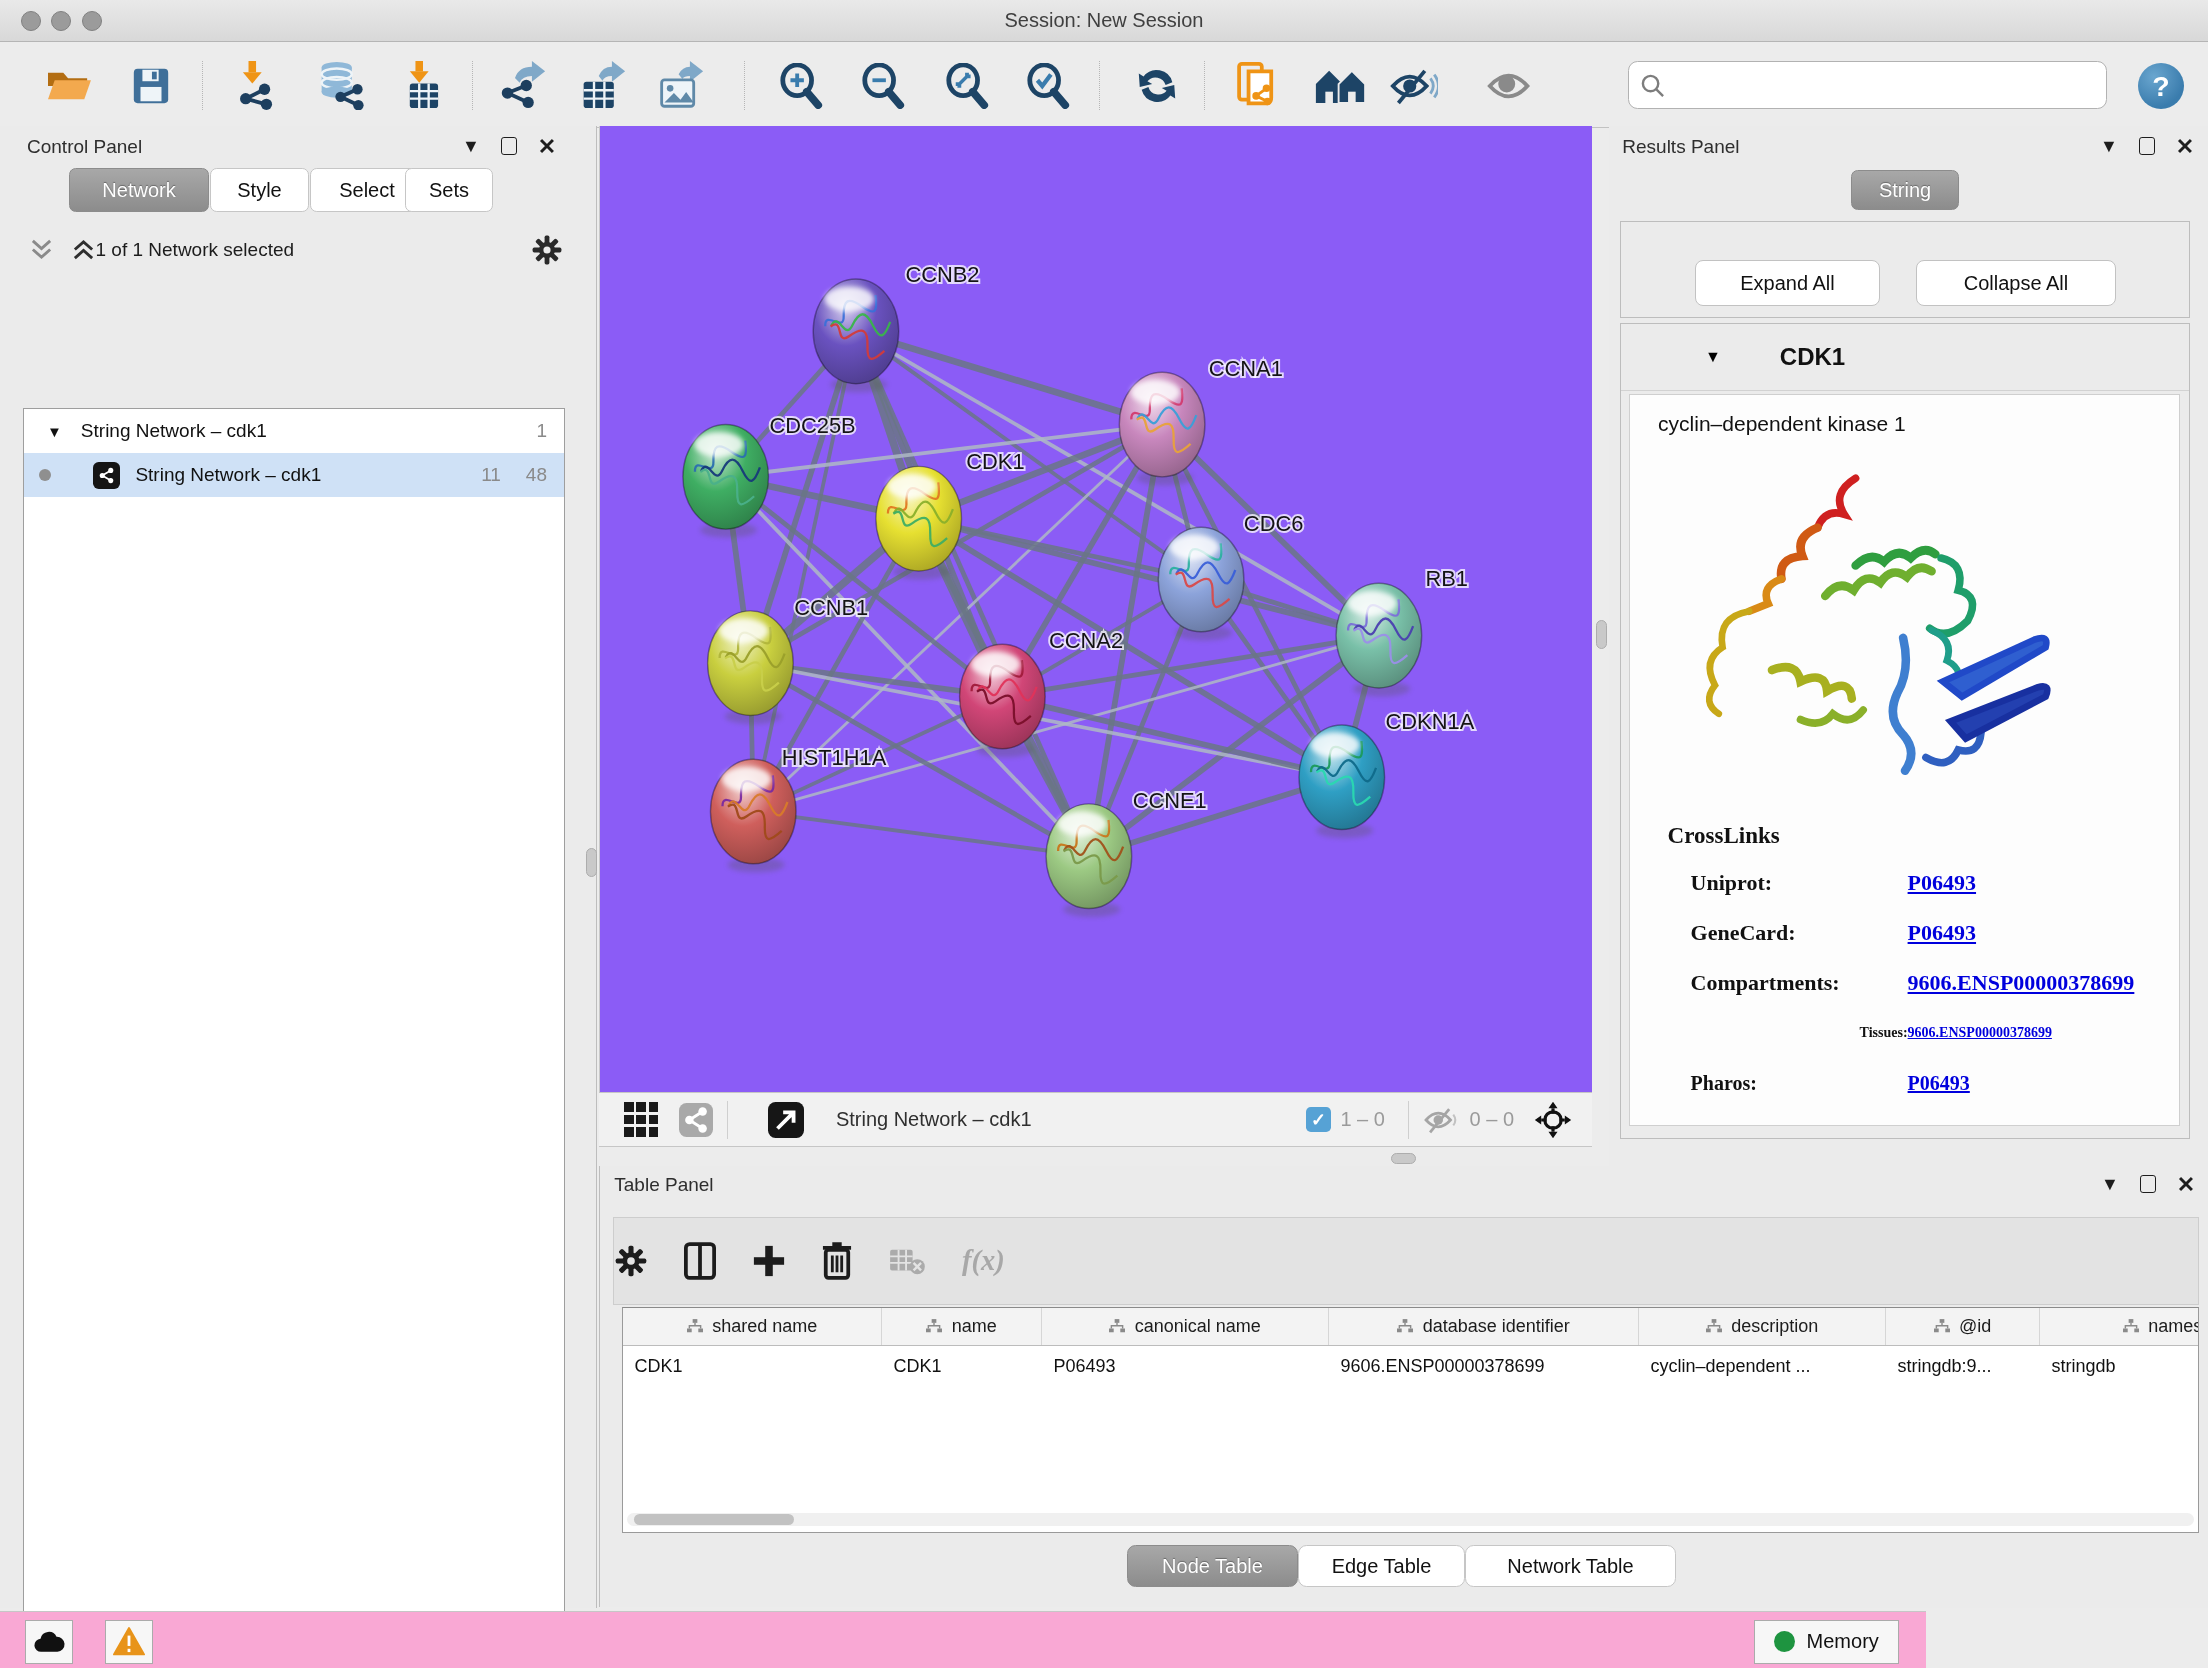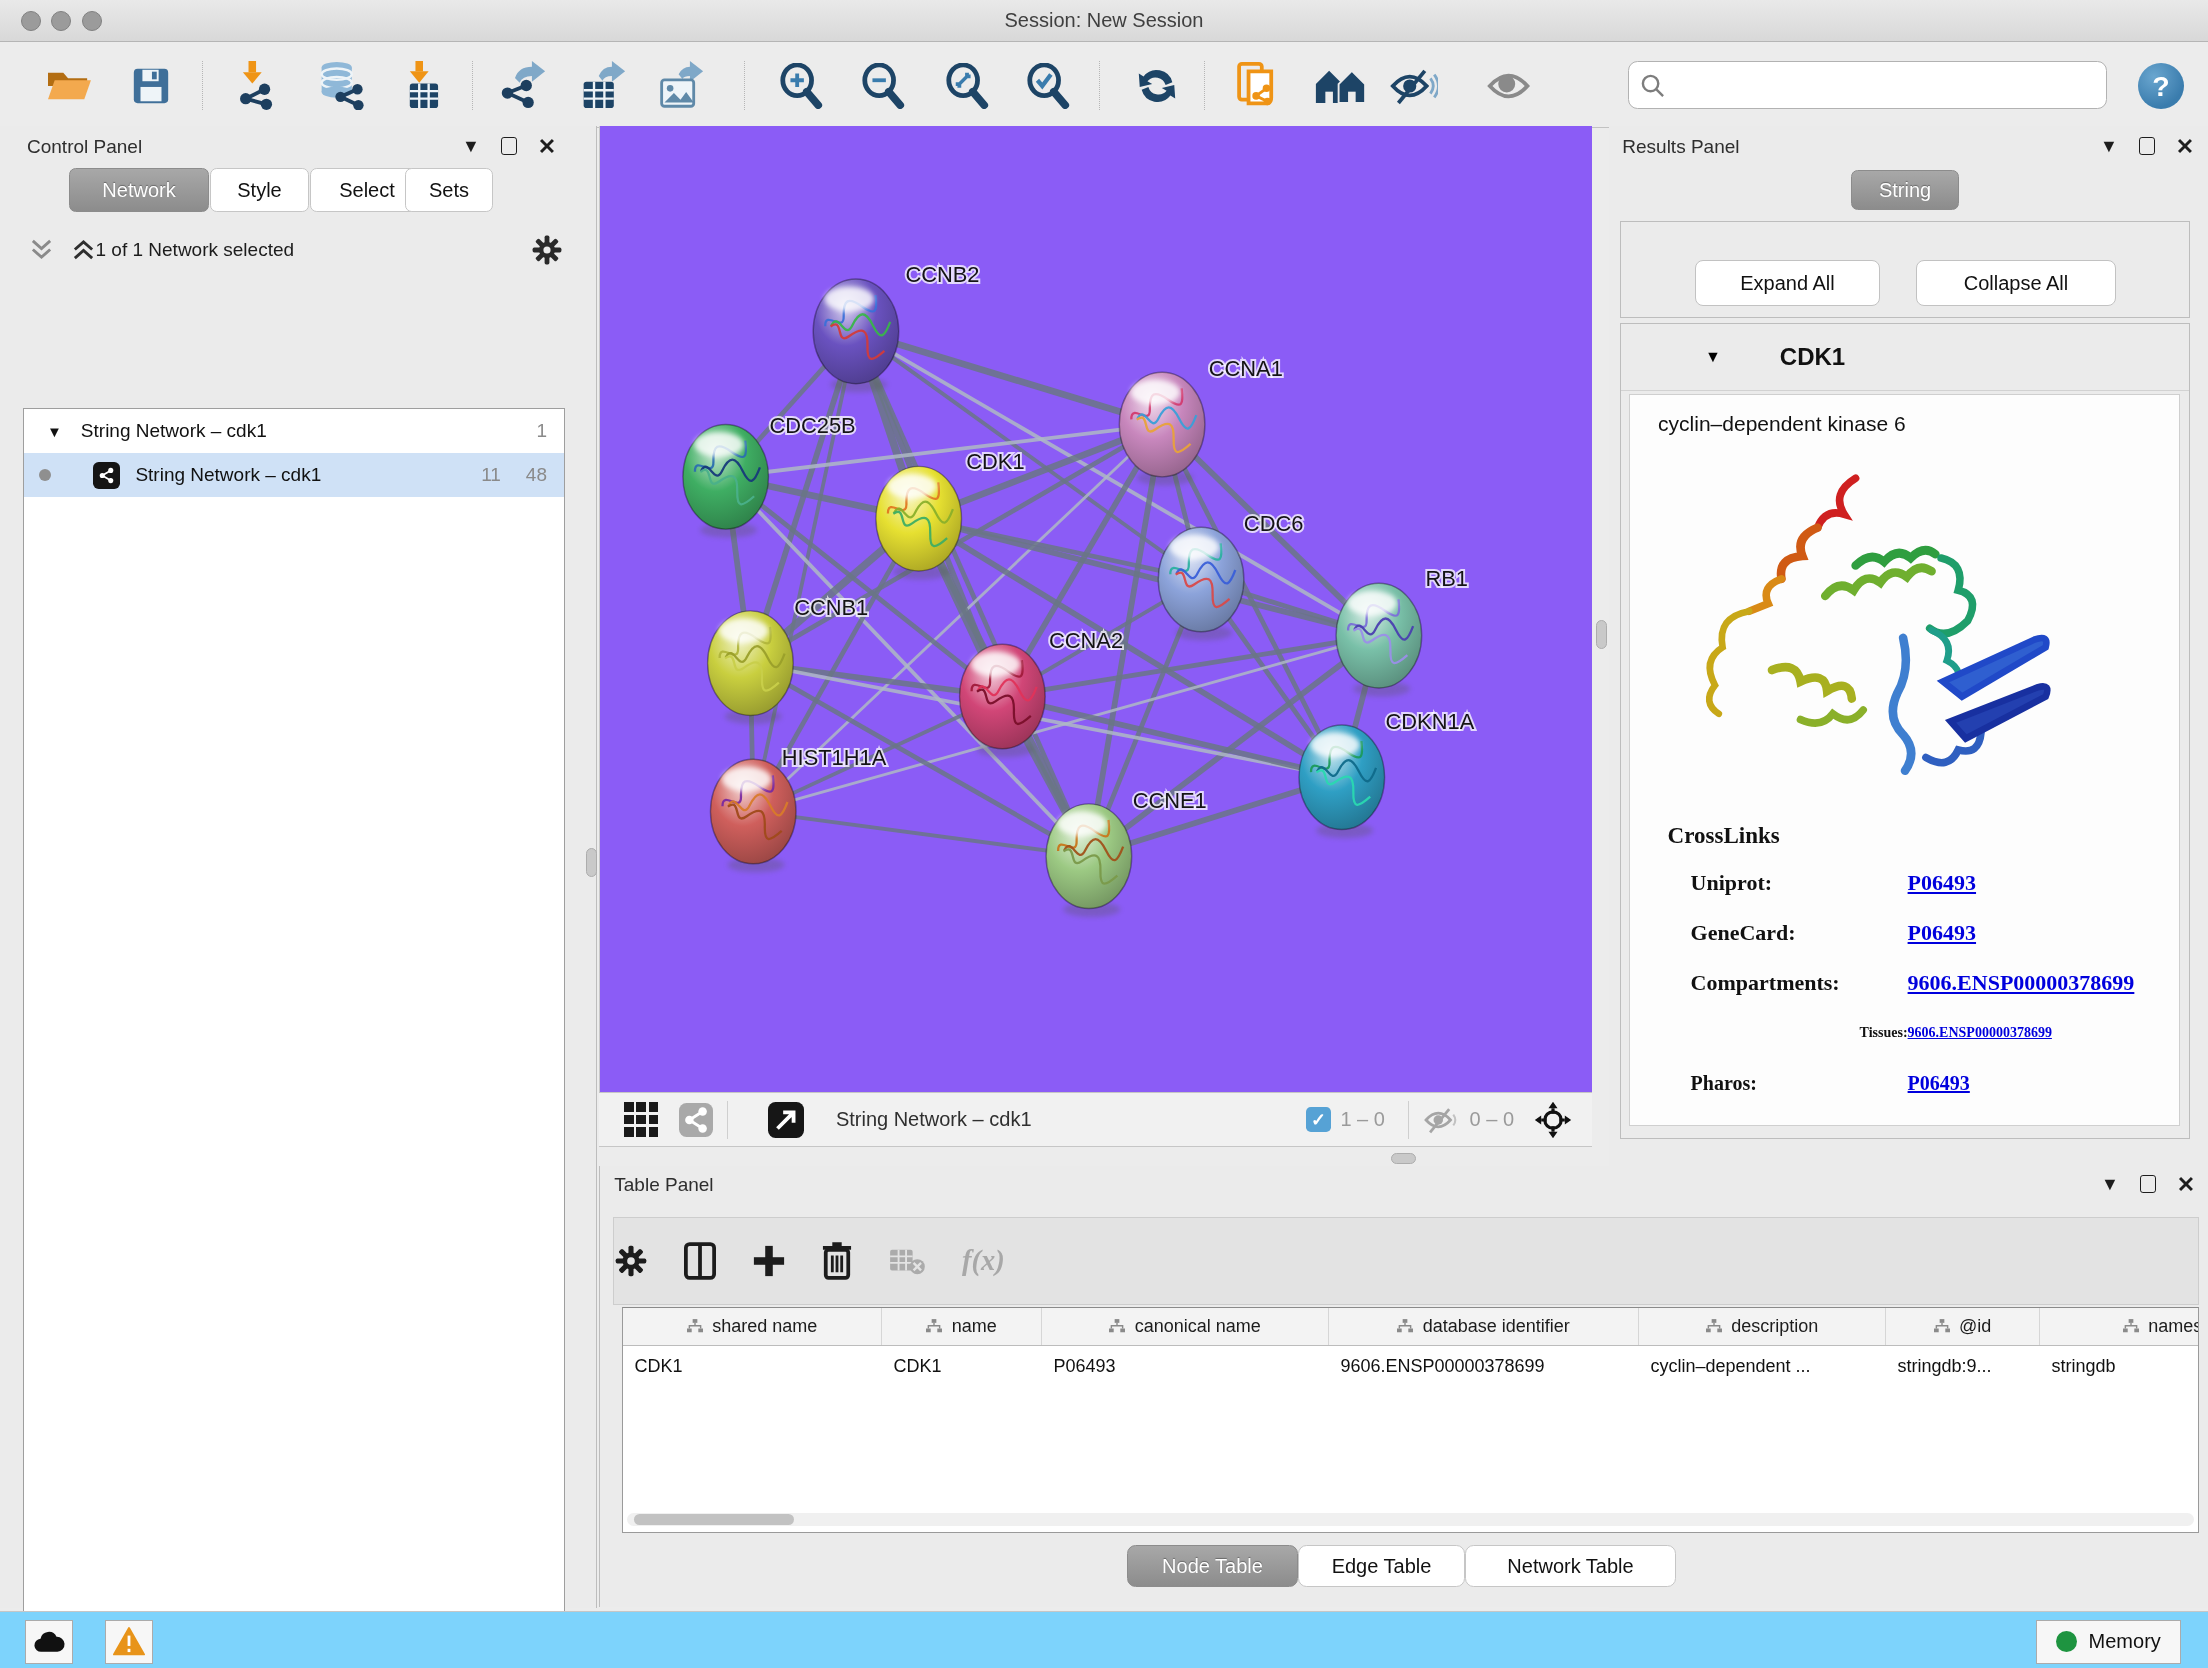--- a/index.html
+++ b/index.html
@@ -79,21 +79,21 @@
   .th { display:flex; align-items:center; justify-content:center; gap:9.5px; font-size:18px; color:#1c1c1c;
     border-right:1px solid #d6d6d6; flex:0 0 auto; overflow:hidden; white-space:nowrap; }
   #tp-row { display:flex; height:40px; align-items:center; font-size:18px; color:#111; }
   .td { padding-left:11.4px; flex:0 0 auto; overflow:hidden; white-space:nowrap; }
   #tp-hscroll { position:absolute; left:3.8px; bottom:5.7px; width:1567px; height:13.3px; background:#f0f0f0; border-radius:6.7px; }
   #tp-hthumb { position:absolute; left:7.6px; top:1px; width:160px; height:11.4px; background:#c2c2c2; border-radius:5.7px; }
   #tp-tabs { position:absolute; top:1545px; display:flex; }
   #tp-tabs .tab { border-radius:8.6px; }
 
   
-  #statusbar { left:0; top:1611px; width:2208px; height:57px; background:#7dd3fc; border-top:1px solid #c6c6c6; }
+  #statusbar { left:0; top:1611px; width:1926px; height:57px; background:#f9a8d4; border-top:1px solid #c6c6c6; }
   .sbtn { position:absolute; top:7.6px; width:48px; height:44px; background:#f7f7f7; border:1px solid #ababab;
     display:flex; align-items:center; justify-content:center; }
   #memorybtn { position:absolute; right:27px; top:7.6px; width:145px; height:44px; background:#f7f7f7;
     border:1px solid #ababab; display:flex; align-items:center; justify-content:center; gap:11.4px; font-size:20px; color:#111; }
   #memdot { width:21px; height:21px; border-radius:50%; background:#1e9440; }
 
   .splitter-dot { position:absolute; background:#c9c9c9; border:1px solid #adadad; border-radius:5.7px; }
   text.nodelabel { font-family:"Liberation Sans", sans-serif; font-size:23px; fill:#141414;
     paint-order:stroke; stroke:#ffffff; stroke-width:4px; stroke-opacity:.75; }
 </style>
@@ -596,21 +596,21 @@
   <div id="rp-box1">
     <div class="rp-btn" style="left:74px;width:185px">Expand All</div>
     <div class="rp-btn" style="left:295px;width:200px">Collapse All</div>
   </div>
   <div id="rp-box2">
     <div style="position:absolute;left:0;top:0;width:100%;height:67px;display:flex;align-items:center;border-bottom:1px solid #d2d2d2">
       <span style="margin-left:84px;font-size:16px">▼</span>
       <span style="margin-left:59px;font-size:24px;font-weight:bold;color:#111">CDK1</span>
     </div>
     <div id="rp-inner">
-      <div style="padding:17px 0 0 28.5px;font-size:21px;color:#111">cyclin–dependent kinase 6</div>
+      <div style="padding:17px 0 0 28.5px;font-size:21px;color:#111">cyclin–dependent kinase 1</div>
       <svg width="418" height="361" viewBox="0 0 440 380" style="margin:7.6px 0 0 28.5px">
         <g fill="none" stroke-linecap="round">
           <path d="M208 36 q-26 16 -12 38 q-20 -6 -28 14" stroke="#cf2020" stroke-width="8"></path>
           <path d="M168 88 q-24 10 -16 30 q-26 2 -22 24" stroke="#d05a14" stroke-width="9"></path>
           <path d="M130 142 q-22 8 -14 26 l-20 8" stroke="#d98a16" stroke-width="8"></path>
           <path d="M96 176 q-34 6 -28 38 q-22 14 -8 40 q-14 18 4 30" stroke="#c8a818" stroke-width="7"></path>
           <path d="M120 238 q26 -10 30 12 q26 -12 28 10 q24 -14 26 8" stroke="#a8b020" stroke-width="9"></path>
           <path d="M150 290 q22 10 34 -6 q18 14 32 -4" stroke="#8ab02a" stroke-width="8"></path>
           <path d="M176 160 q14 -18 30 -6 q12 -20 28 -8 q12 -18 28 -6 q12 -16 26 -6" stroke="#6faf2f" stroke-width="9"></path>
           <path d="M208 128 q16 -16 30 -4 q14 -16 28 -4 q14 -14 26 -4" stroke="#2f9e3f" stroke-width="9"></path>

